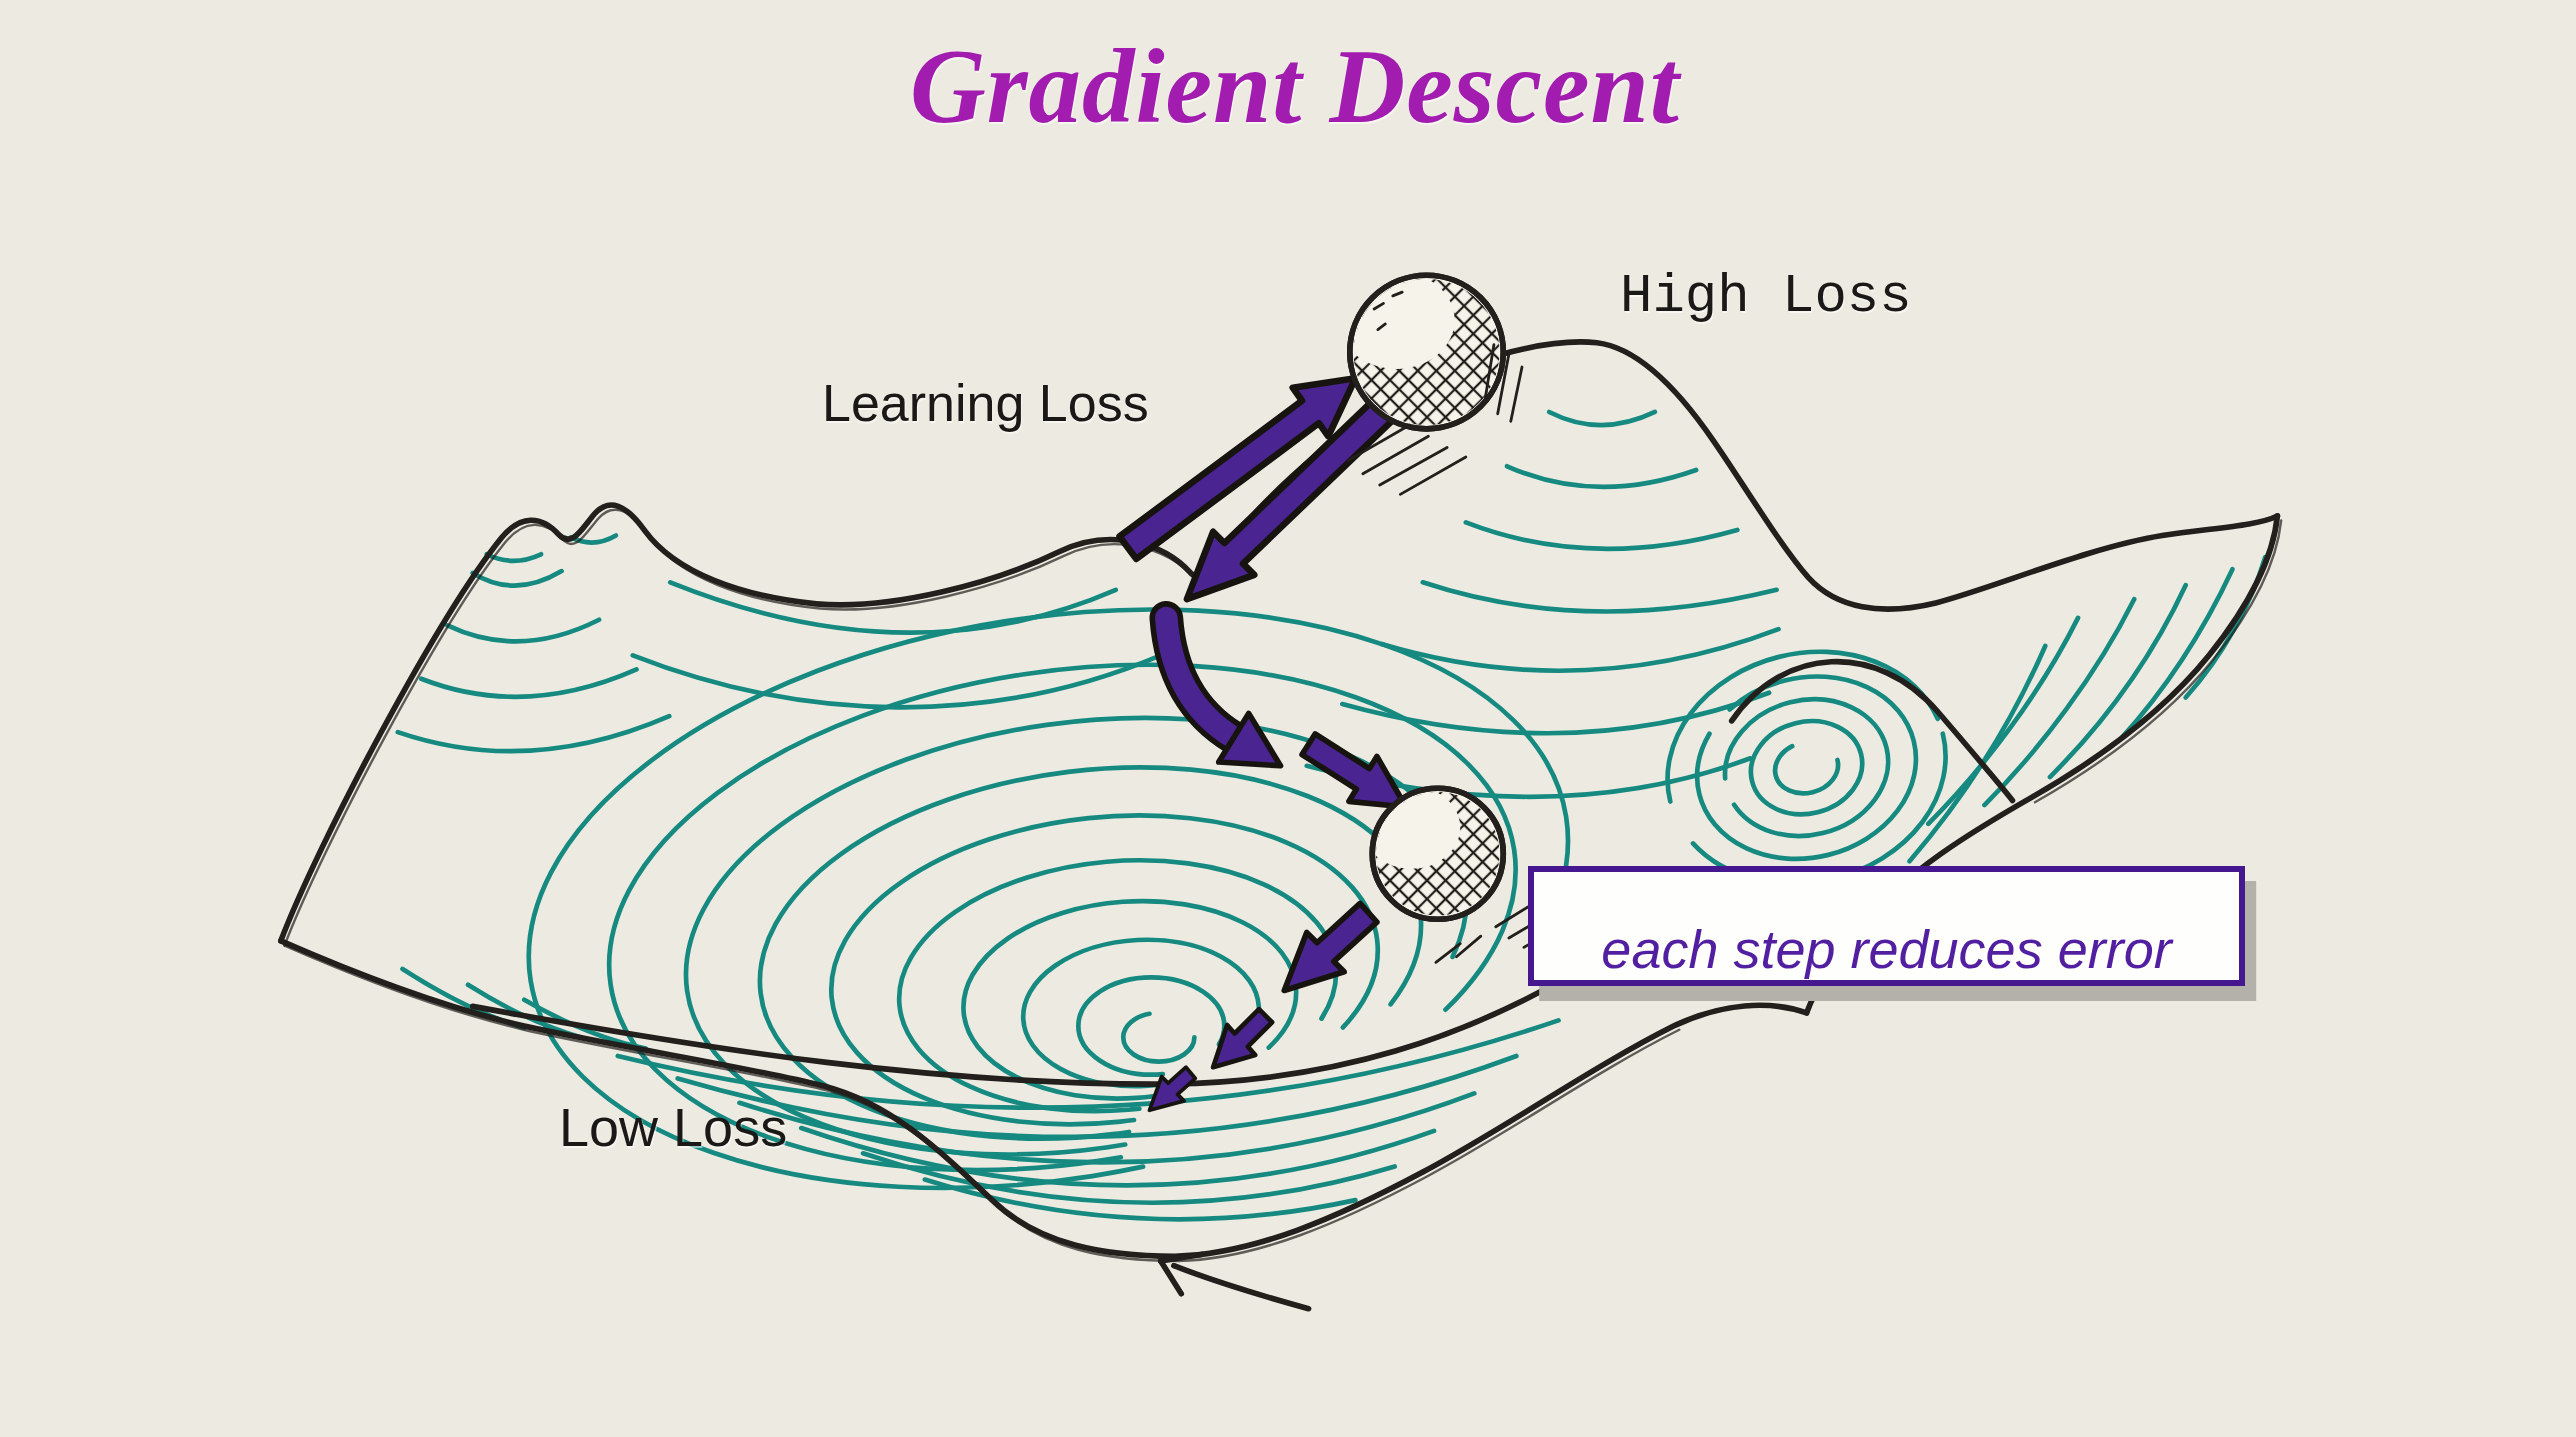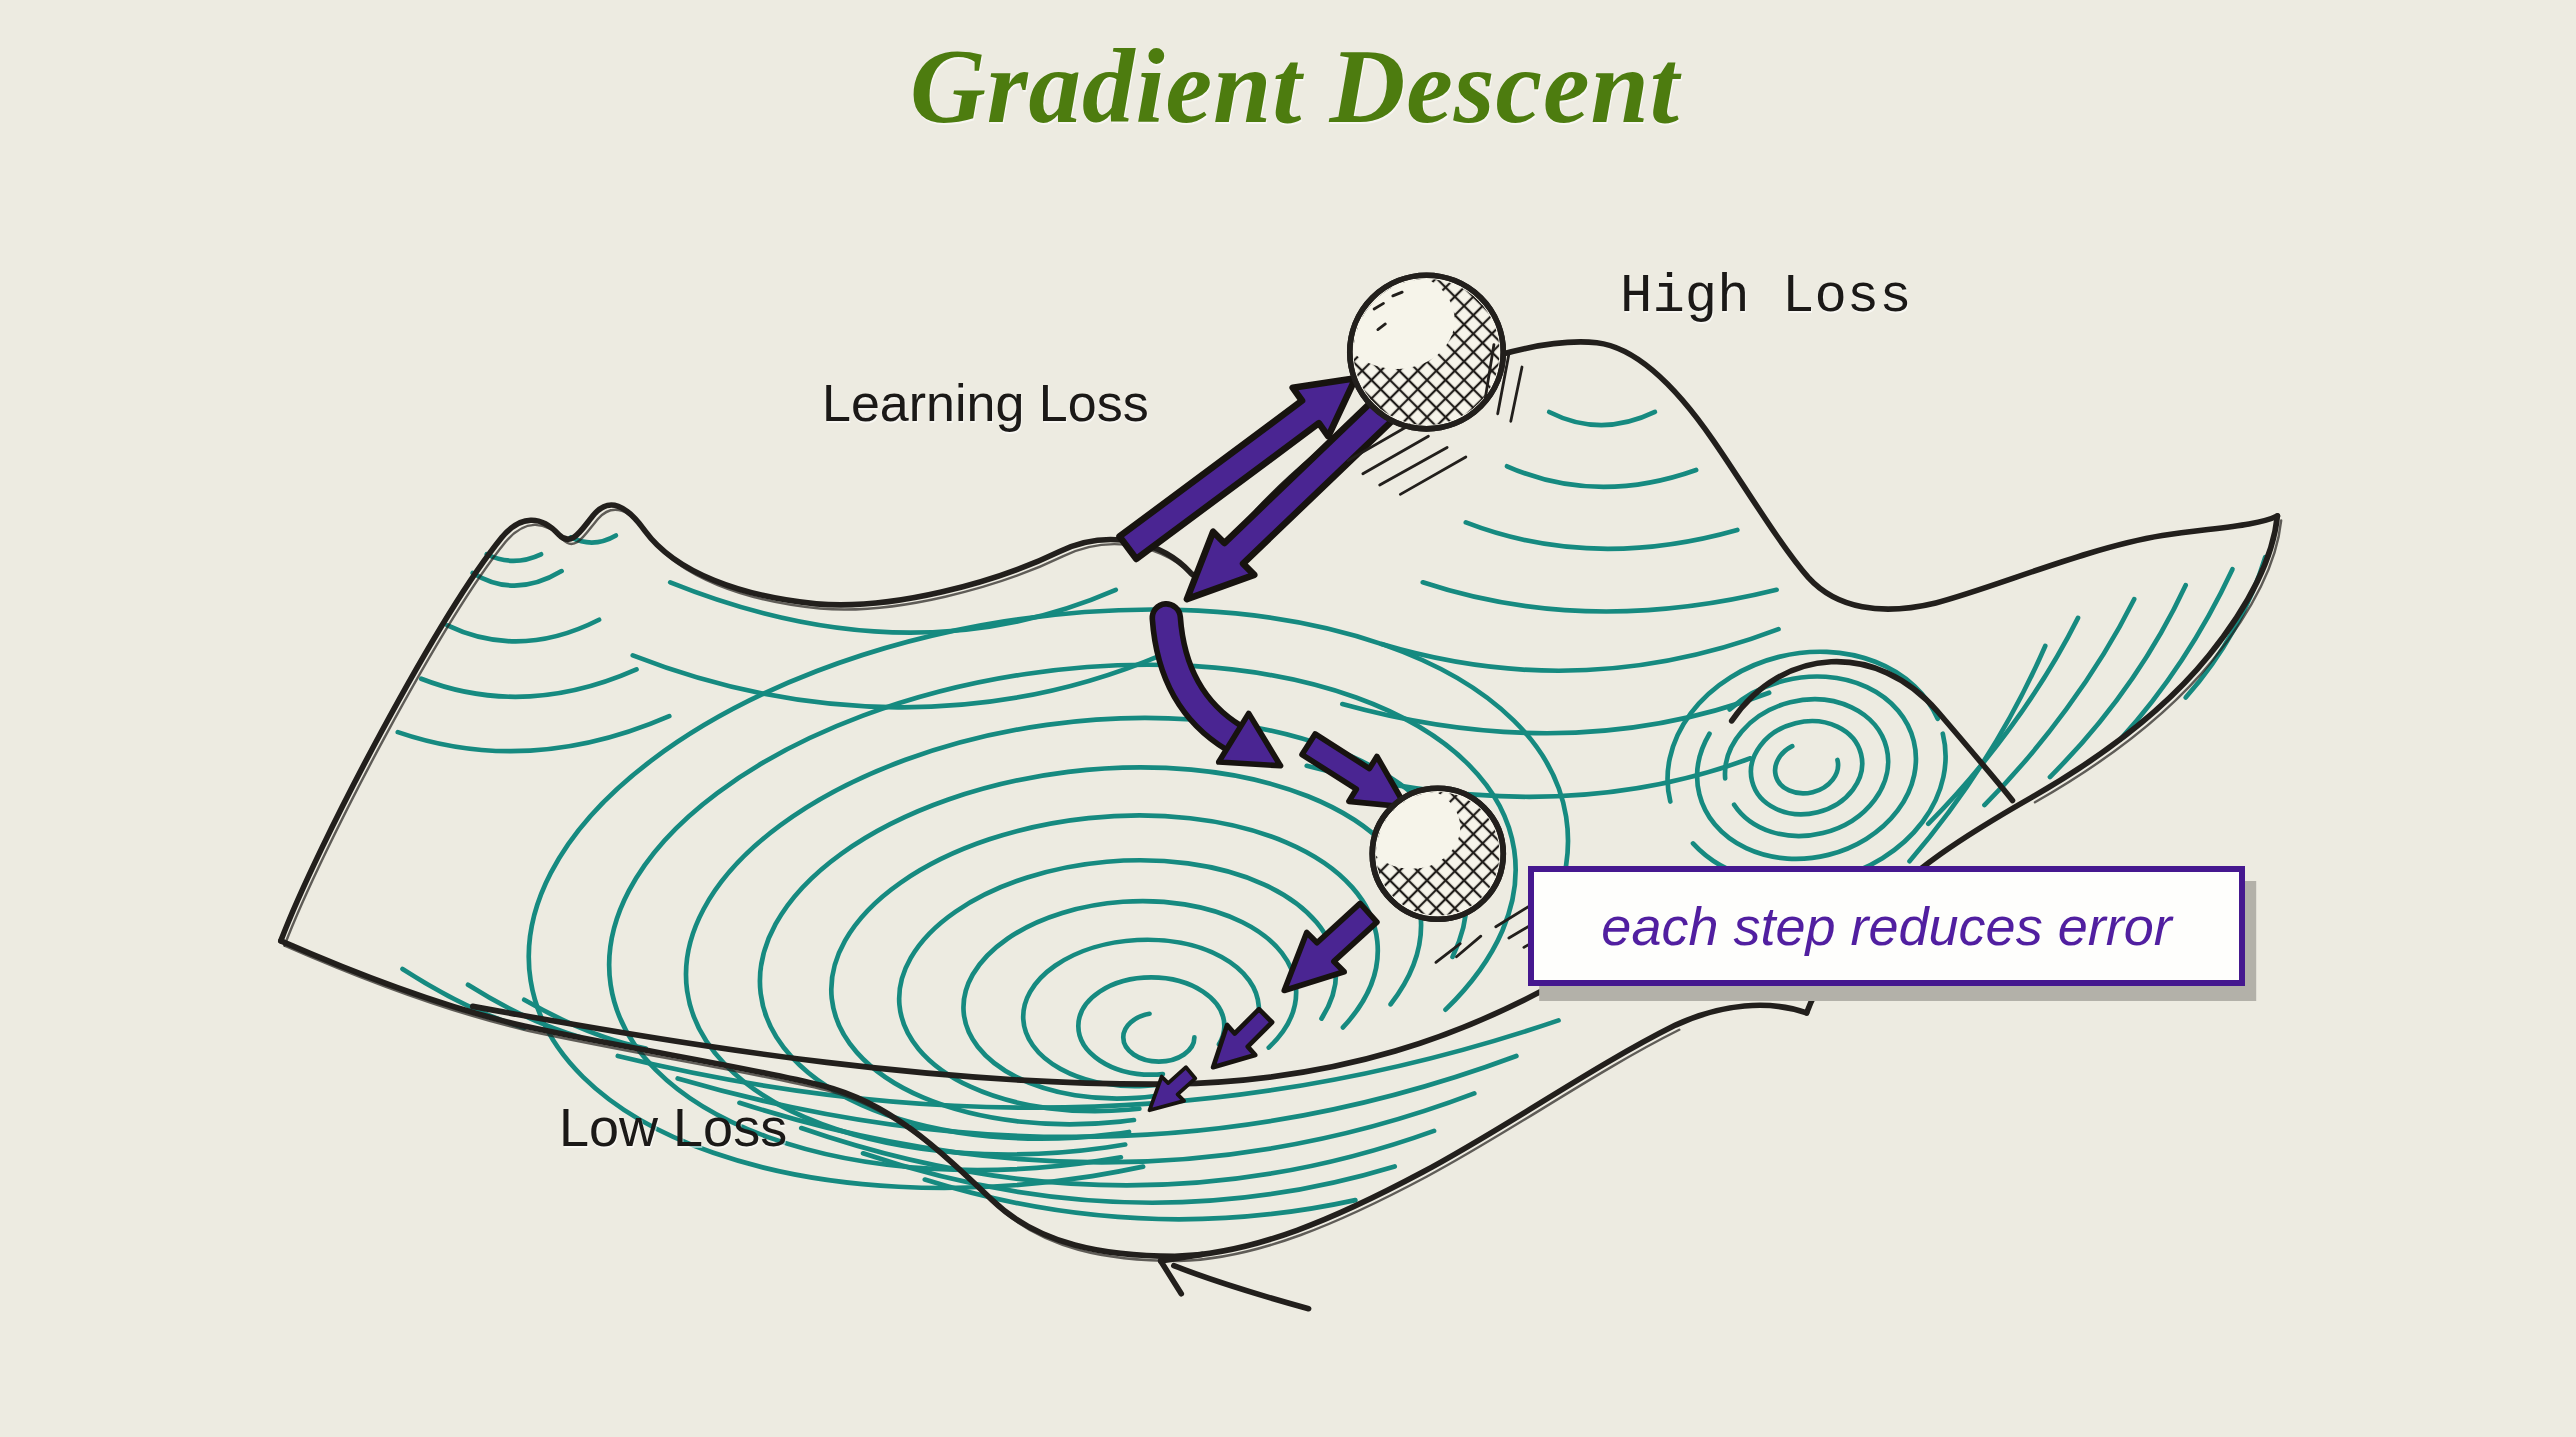--- a/index.html
+++ b/index.html
@@ -18,33 +18,33 @@
   .arrow{fill:var(--arrow_fill);stroke:var(--arrow_outline);stroke-linejoin:round;}
   .arrow-shaft-under{fill:none;stroke:var(--arrow_outline);stroke-width:36;stroke-linecap:round;}
   .arrow-shaft-over{fill:none;stroke:var(--arrow_fill);stroke-width:24;stroke-linecap:round;}
   .ballbody{fill:var(--ball_fill);stroke:var(--ink);stroke-width:6;}
   .ballrim{fill:none;stroke:var(--ink);stroke-width:6;}
   .hatchline{stroke:var(--ink);stroke-width:3;stroke-linecap:round;}
   .annot{fill:none;stroke:var(--ink);stroke-width:6;stroke-linecap:round;stroke-linejoin:round;}
 
   .page-title{position:absolute;left:1295px;top:26px;transform:translateX(-50%);
     font-family:"Liberation Serif",serif;font-style:italic;font-weight:600;
-    font-size:105px;color:#4d7c0f;white-space:nowrap;letter-spacing:0.9px;
+    font-size:105px;color:#a21caf;white-space:nowrap;letter-spacing:0.9px;
     text-shadow:0.9px 1.9px 0 rgba(255,255,255,.55);}
   .lbl{position:absolute;color:var(--label_text);font-size:54px;font-weight:500;
     white-space:nowrap;text-shadow:0.9px 1.9px 0 rgba(255,255,255,.55);}
   .lbl-learning-rate{left:822px;top:373px;font-size:52px;}
   .lbl-high-loss{left:1620px;top:266px;font-family:Liberation Mono, monospace;}
   .lbl-low-loss{left:559px;top:1096px;text-align:center;}
   .lbl-global-minimum{left:1310px;top:1269px;}
   .callout{position:absolute;left:1528px;top:866px;width:717px;height:120px;
     box-sizing:border-box;background:var(--callout-bg,#fefefc);background:var(--callout_bg);
     border:6.6px solid var(--callout_border);
     box-shadow:11.2px 15px 0 var(--callout_shadow);
-    display:flex;align-items:center;justify-content:center;}
+    display:flex;align-items:flex-end;justify-content:center;}
   .callout span{font-style:italic;font-size:54px;color:var(--callout_text);white-space:nowrap;}
 </style>
 </head>
 <body>
 
 <div class="stage">
 
   <svg class="scene" width="2576" height="1438" viewBox="0 0 2752 1536">
     <defs>
       <pattern id="hatchA" width="14" height="14" patternUnits="userSpaceOnUse" patternTransform="rotate(45)">

